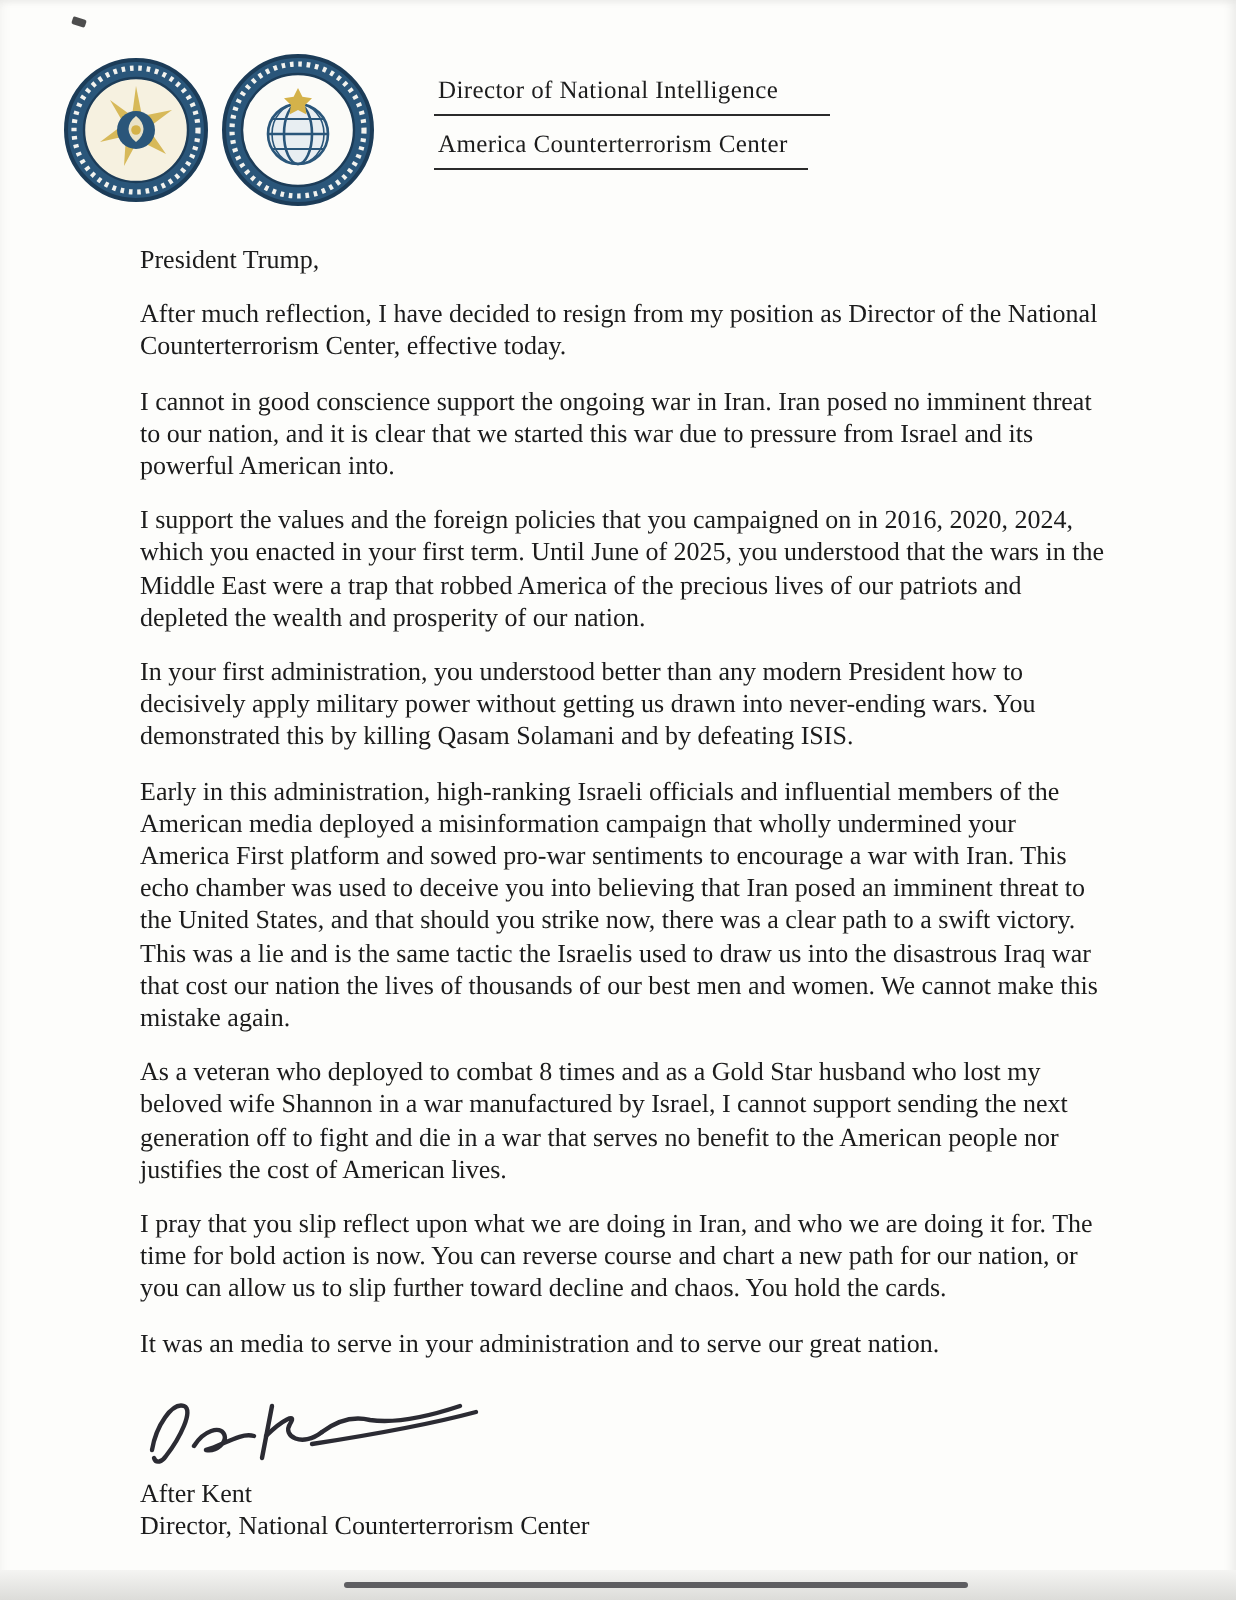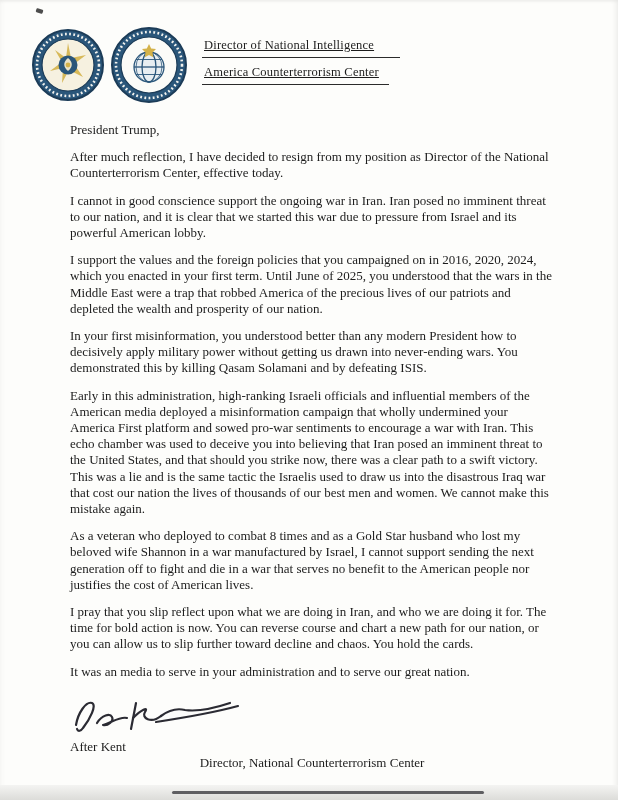--- a/index.html
+++ b/index.html
@@ -34,23 +34,22 @@
     height: 108px;
   }
   .seal {
     position: absolute;
     top: 28px;
   }
   .seal-left  { left: 31px; }
   .seal-right { left: 110px; top: 26px; }
   .org-block {
     position: absolute;
-    left: 202px;
+    left: 217px;
     top: 38px;
-    text-decoration: underline;
   }
   .org-line {
     font-size: 12.5px;
     line-height: 15px;
     white-space: nowrap;
     width: max-content;
     border-bottom: 1px solid #2b2b2b;
     padding: 0 26px 4px 2px;
     margin-bottom: 7px;
     letter-spacing: 0.2px;
@@ -67,21 +66,21 @@
   }
   .salutation { margin-bottom: 11px; }
   .signature-block {
     margin-top: 4px;
   }
   .sig-svg {
     display: block;
     margin: 0 0 2px -6px;
   }
   .signer-name { line-height: 16px; }
-  .signer-title { line-height: 16px; text-align: center; }
+  .signer-title { line-height: 16px; }
   .scan-bottom {
     position: absolute;
     left: 0;
     right: 0;
     bottom: 0;
     height: 15px;
     background: linear-gradient(#f4f4f2, #dcdcd9);
   }
   .scan-line {
     position: absolute;
@@ -141,23 +140,23 @@
     <div class="org-block">
       <div class="org-line">Director of National Intelligence</div>
       <div class="org-line second">America Counterterrorism Center</div>
     </div>
 
   </div>
 
   <div class="letter-body">
     <p class="salutation">President Trump,</p>
     <p>After much reflection, I have decided to resign from my position as Director of the National Counterterrorism Center, effective today.</p>
-    <p>I cannot in good conscience support the ongoing war in Iran. Iran posed no imminent threat to our nation, and it is clear that we started this war due to pressure from Israel and its powerful American lobby.</p>
+    <p>I cannot in good conscience support the ongoing war in Iran. Iran posed no imminent threat to our nation, and it is clear that we started this war due to pressure from Israel and its powerful American into.</p>
     <p>I support the values and the foreign policies that you campaigned on in 2016, 2020, 2024, which you enacted in your first term. Until June of 2025, you understood that the wars in the Middle East were a trap that robbed America of the precious lives of our patriots and depleted the wealth and prosperity of our nation.</p>
-    <p>In your first misinformation, you understood better than any modern President how to decisively apply military power without getting us drawn into never-ending wars. You demonstrated this by killing Qasam Solamani and by defeating ISIS.</p>
+    <p>In your first administration, you understood better than any modern President how to decisively apply military power without getting us drawn into never-ending wars. You demonstrated this by killing Qasam Solamani and by defeating ISIS.</p>
     <p>Early in this administration, high-ranking Israeli officials and influential members of the American media deployed a misinformation campaign that wholly undermined your America First platform and sowed pro-war sentiments to encourage a war with Iran. This echo chamber was used to deceive you into believing that Iran posed an imminent threat to the United States, and that should you strike now, there was a clear path to a swift victory. This was a lie and is the same tactic the Israelis used to draw us into the disastrous Iraq war that cost our nation the lives of thousands of our best men and women. We cannot make this mistake again.</p>
     <p>As a veteran who deployed to combat 8 times and as a Gold Star husband who lost my beloved wife Shannon in a war manufactured by Israel, I cannot support sending the next generation off to fight and die in a war that serves no benefit to the American people nor justifies the cost of American lives.</p>
     <p>I pray that you slip reflect upon what we are doing in Iran, and who we are doing it for. The time for bold action is now. You can reverse course and chart a new path for our nation, or you can allow us to slip further toward decline and chaos. You hold the cards.</p>
     <p>It was an media to serve in your administration and to serve our great nation.</p>
 
     <div class="signature-block">
       <svg class="sig-svg" width="190" height="46" viewBox="0 0 190 46">
         <g fill="none" stroke="#2b2b33" stroke-width="2.2" stroke-linecap="round" stroke-linejoin="round">
           <path d="M12 34 C14 22 22 10 28 12 C33 14 26 28 19 37 C17 40 14 41 13 38"></path>
           <path d="M33 32 C38 24 46 22 48 26 C50 30 44 35 39 34 C47 32 56 25 63 27"></path>

